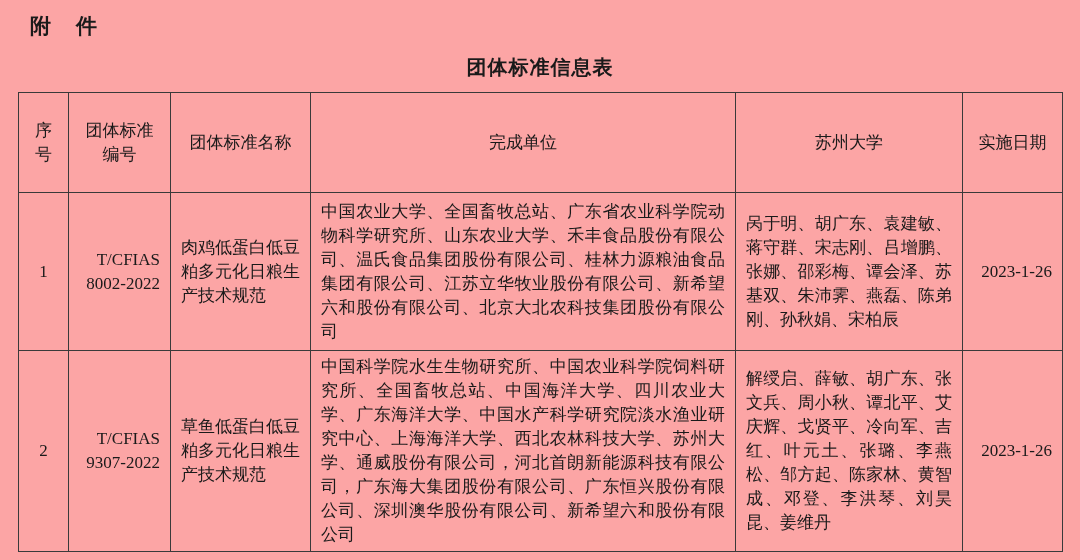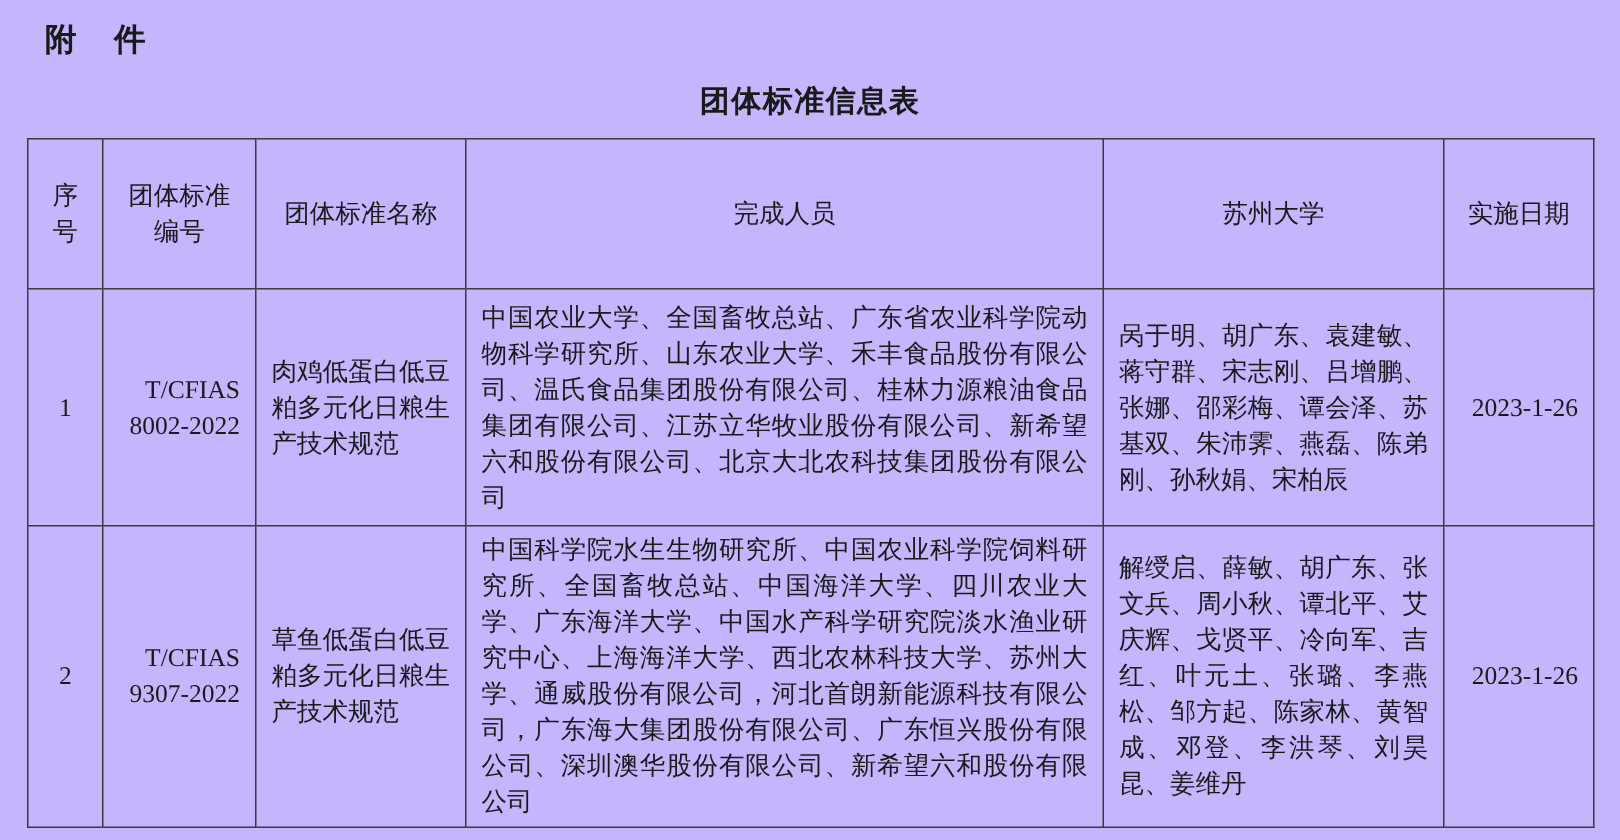--- a/index.html
+++ b/index.html
@@ -9,21 +9,21 @@
     width: 1080px;
     height: 560px;
     overflow: hidden;
     font-family: "Liberation Serif", "DejaVu Serif", serif;
     color: #1a1a1a;
   }
   .page {
     position: relative;
     width: 1080px;
     height: 560px;
-    background: #c4b5fd;
+    background: #fca5a5;
   }
   .attachment-label {
     position: absolute;
     left: 30px;
     top: 12px;
     font-size: 21px;
     font-weight: bold;
     letter-spacing: 2px;
   }
   .doc-title {
@@ -97,21 +97,21 @@
       <col class="col-name">
       <col class="col-units">
       <col class="col-people">
       <col class="col-date">
     </colgroup>
     <tbody>
       <tr class="header-row">
         <th class="cell-center">序号</th>
         <th class="cell-center">团体标准编号</th>
         <th class="cell-center">团体标准名称</th>
-        <th class="cell-center">完成人员</th>
+        <th class="cell-center">完成单位</th>
         <th class="cell-center">苏州大学</th>
         <th class="cell-center">实施日期</th>
       </tr>
 
       <tr class="data-row-1">
         <td class="cell-center">1</td>
         <td class="code-cell">T/CFIAS 8002-2022</td>
         <td class="name-cell">肉鸡低蛋白低豆粕多元化日粮生产技术规范</td>
         <td class="cell-justify">中国农业大学、全国畜牧总站、广东省农业科学院动物科学研究所、山东农业大学、禾丰食品股份有限公司、温氏食品集团股份有限公司、桂林力源粮油食品集团有限公司、江苏立华牧业股份有限公司、新希望六和股份有限公司、北京大北农科技集团股份有限公司</td>
         <td class="cell-justify">呙于明、胡广东、袁建敏、蒋守群、宋志刚、吕增鹏、张娜、邵彩梅、谭会泽、苏基双、朱沛霁、燕磊、陈弟刚、孙秋娟、宋柏辰</td>

